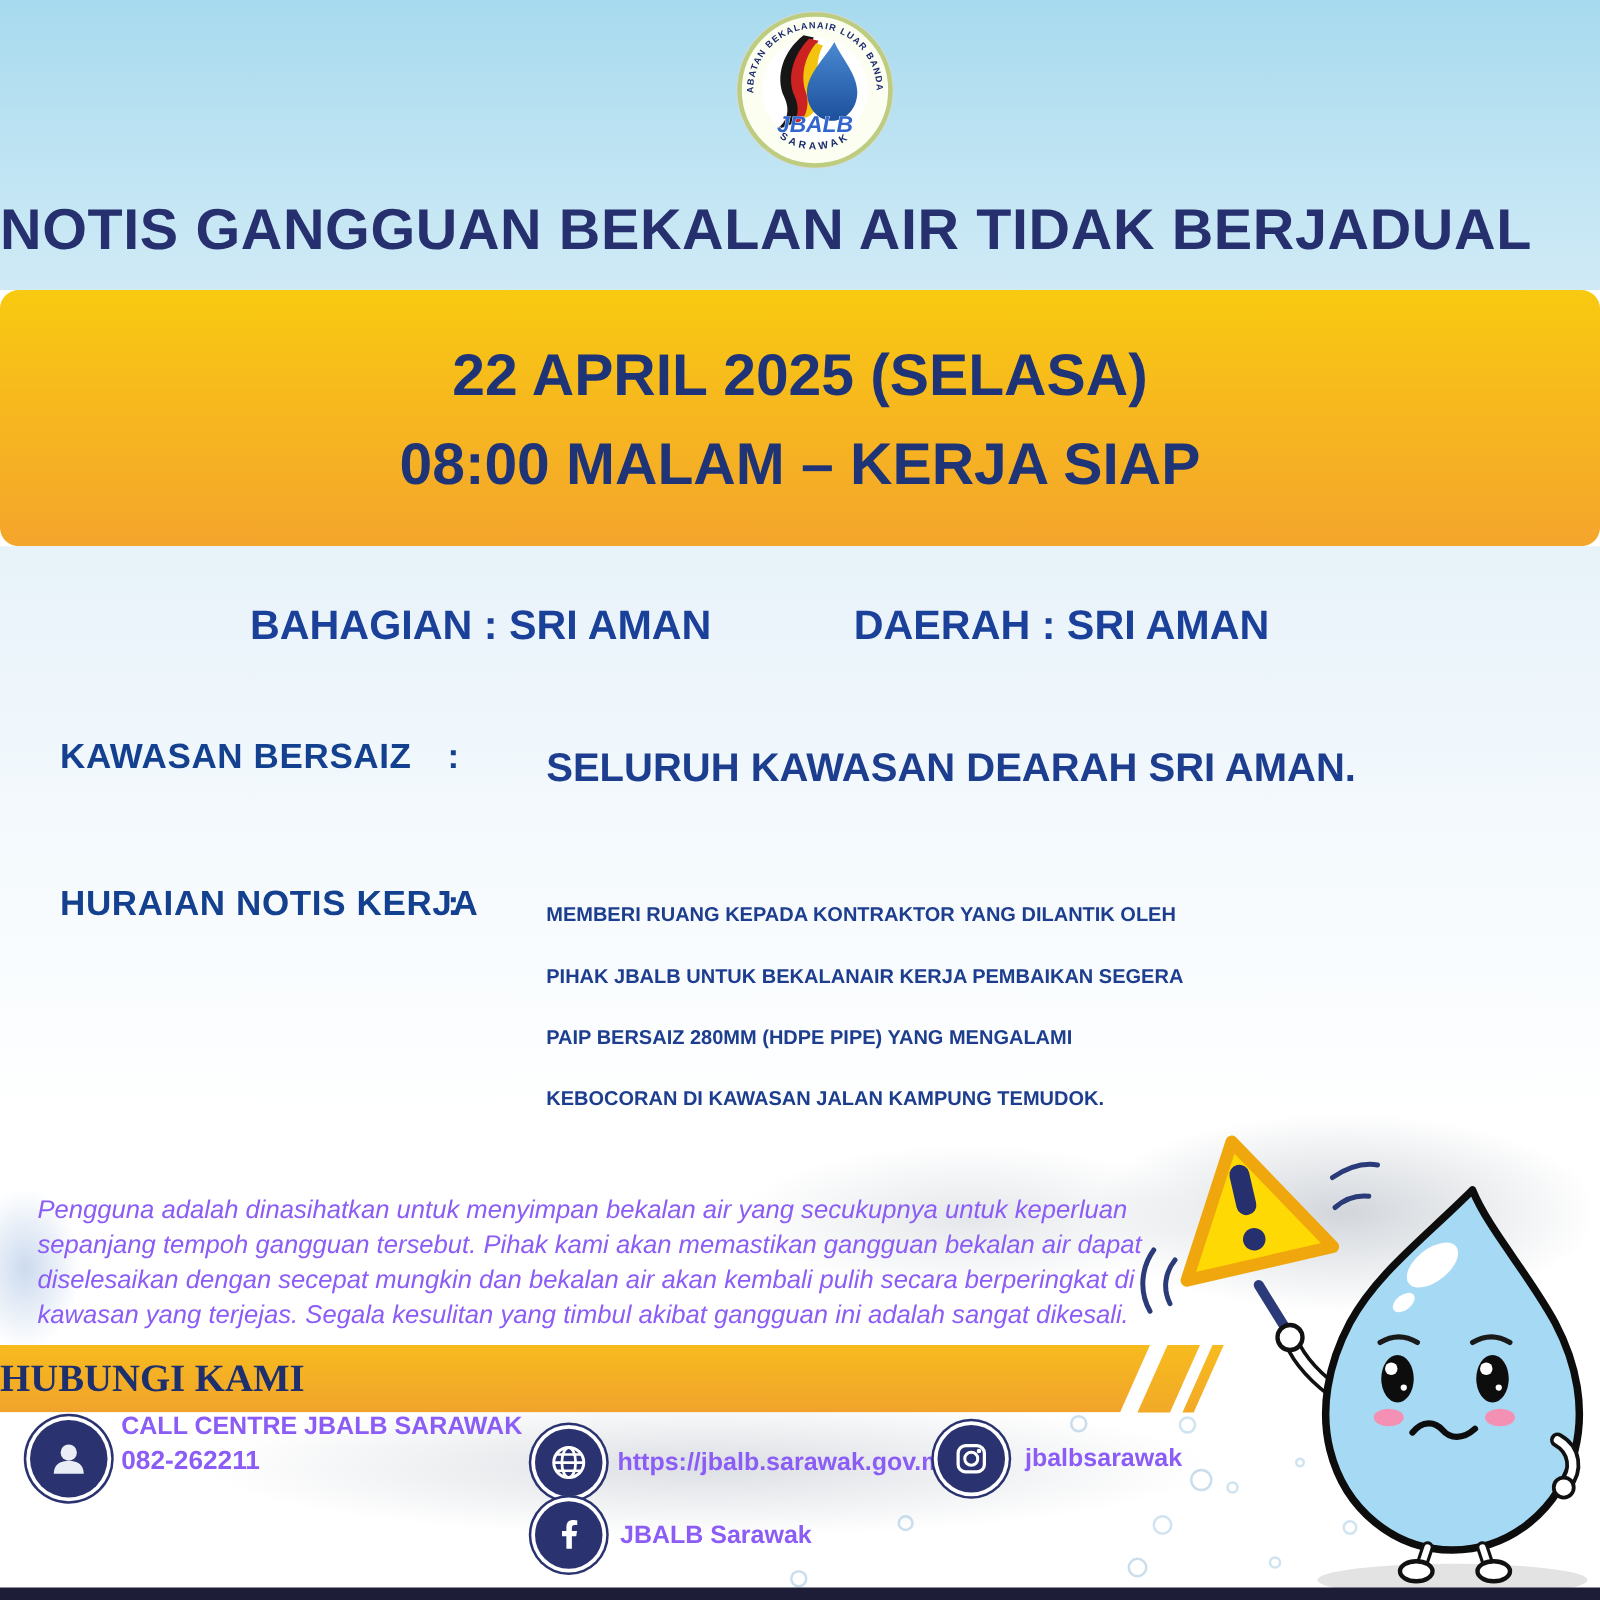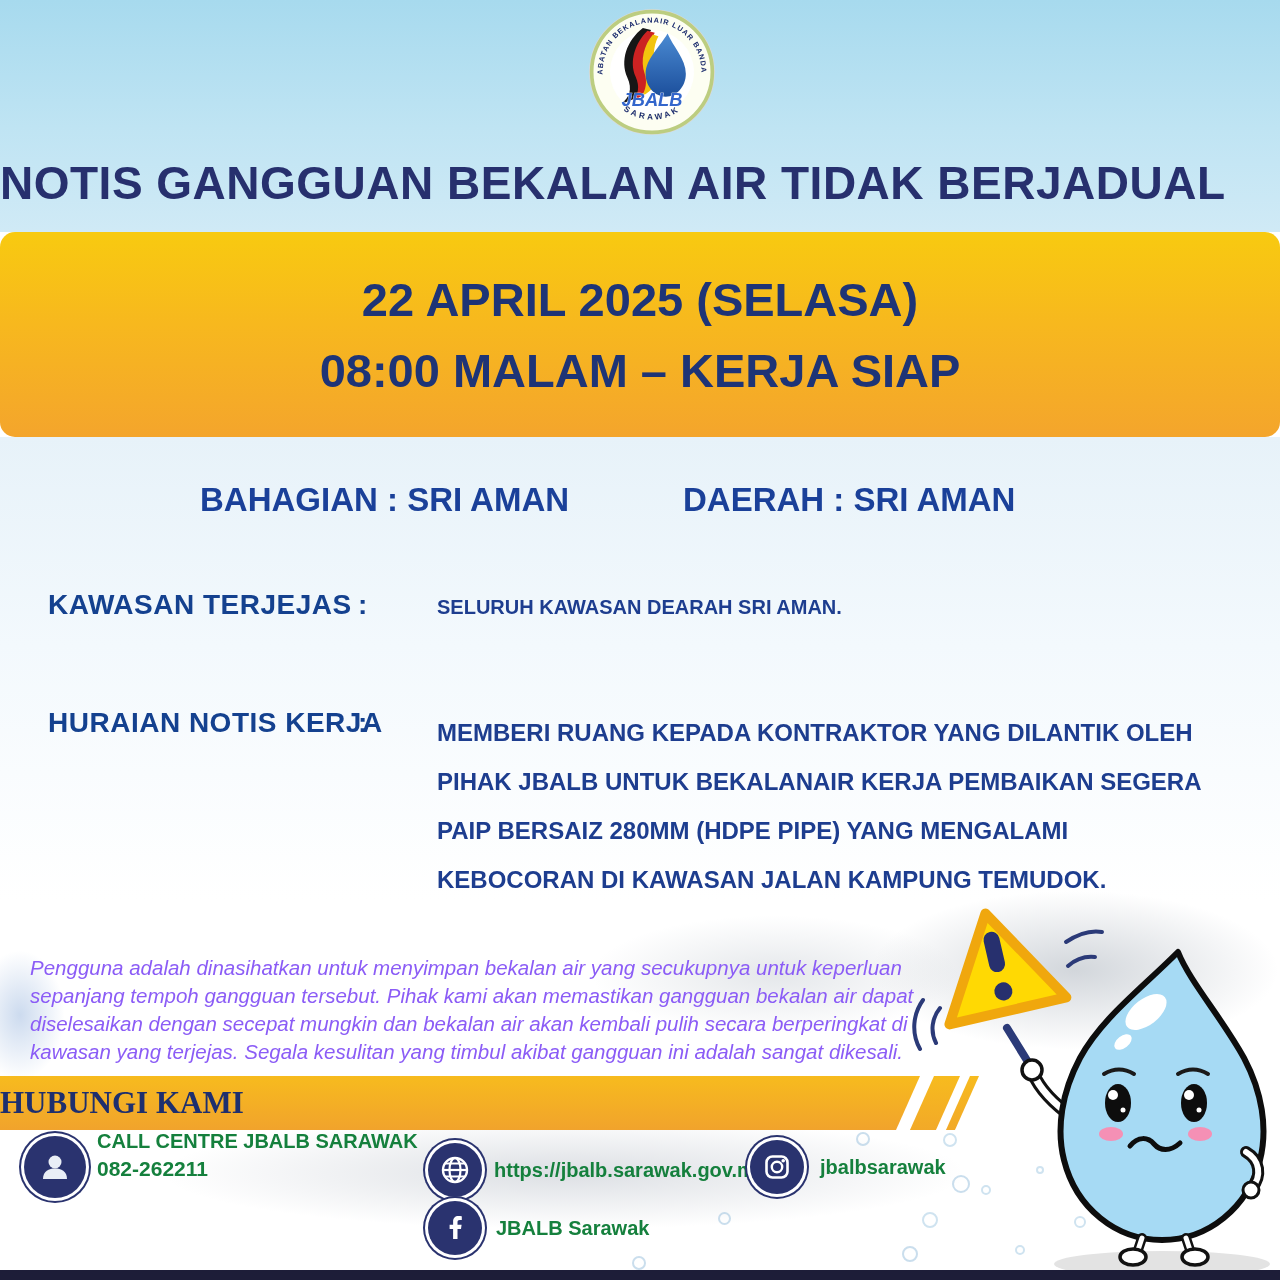--- a/index.html
+++ b/index.html
@@ -14,39 +14,39 @@
   
   .date-band{top:232px;left:0;width:1280px;height:205px;
              background:linear-gradient(180deg,#f8ca10 0%,#f7b81e 45%,#f4a52c 100%);
              display:flex;flex-direction:column;align-items:center;justify-content:center;gap:16px;border-radius:15px;}
   .date-line{font-size:47px;font-weight:bold;color:#1e3476;white-space:nowrap;}
   
   .mid{top:437px;left:0;width:1280px;height:463px;
        background:linear-gradient(180deg,#e7f2f9 0%,#f3f9fd 45%,#ffffff 100%);}
   .region{font-size:33px;font-weight:bold;color:#1a4099;white-space:nowrap;}
   .lbl{font-size:28px;font-weight:bold;color:#14418f;letter-spacing:.5px;white-space:nowrap;}
-  .val{font-size:20px;font-weight:bold;color:#1d3d8f;white-space:nowrap;}
-  .hline{height:49px;line-height:49px;font-size:24px;font-weight:bold;color:#1d3d8f;white-space:nowrap;}
+  .val{font-size:32px;font-weight:bold;color:#1d3d8f;white-space:nowrap;}
+  .hline{height:49px;line-height:49px;font-size:16px;font-weight:bold;color:#1d3d8f;white-space:nowrap;}
   
   .advisory{top:954px;left:30px;width:910px;font-size:20.5px;font-style:italic;color:#8b5cf6;
             line-height:28px;}
   
   .hubungi{top:1076px;left:0;width:920px;height:54px;
            background:linear-gradient(180deg,#f7bb1e,#f1a32c);
            clip-path:polygon(0 0,100% 0,calc(100% - 24px) 100%,0 100%);
            display:flex;align-items:center;justify-content:flex-start;
            font-size:31px;font-weight:bold;color:#1e2f6e;font-family:Liberation Serif, serif;}
   .stripe{top:1076px;height:54px;background:linear-gradient(180deg,#f7bb1e,#f2a928);
           transform:skewX(-24deg);transform-origin:0 0;}
   .stripeA{left:934px;width:26px;}
   .stripeB{left:970px;width:9px;}
   
   .badge{border-radius:50%;background:#2a336f;display:flex;align-items:center;justify-content:center;
          box-shadow:0 0 0 3px #ffffff,0 0 0 5px #2a336f;}
-  .ctext{font-size:20px;font-weight:bold;color:#15803d;white-space:nowrap;}
+  .ctext{font-size:20px;font-weight:bold;color:#8b5cf6;white-space:nowrap;}
   
   .splash{pointer-events:none;}
   .spA{left:870px;top:890px;width:410px;height:160px;
        background:radial-gradient(ellipse at center,rgba(148,158,170,.42),rgba(148,158,170,0) 70%);}
   .spB{left:590px;top:915px;width:370px;height:120px;
        background:radial-gradient(ellipse at center,rgba(160,170,182,.28),rgba(160,170,182,0) 70%);}
   .spC{left:170px;top:1118px;width:790px;height:110px;
        background:radial-gradient(ellipse at center,rgba(140,150,165,.30),rgba(140,150,165,0) 72%);}
   .spD{left:-25px;top:950px;width:90px;height:130px;
        background:radial-gradient(ellipse at center,rgba(128,164,214,.40),rgba(128,164,214,0) 70%);}
@@ -92,21 +92,21 @@
   <div class="abs date-band">
     <div class="date-line">22 APRIL 2025 (SELASA)</div>
     <div class="date-line">08:00 MALAM – KERJA SIAP</div>
   </div>
 
   <div class="abs mid"></div>
 
   <div class="abs region" style="left:200px;top:481px;">BAHAGIAN : SRI AMAN</div>
   <div class="abs region" style="left:683px;top:481px;">DAERAH : SRI AMAN</div>
 
-  <div class="abs lbl" style="left:48px;top:589px;">KAWASAN TERJEJAS</div>
+  <div class="abs lbl" style="left:48px;top:589px;">KAWASAN BERSAIZ</div>
   <div class="abs lbl" style="left:358px;top:589px;">:</div>
   <div class="abs val" style="left:437px;top:596px;">SELURUH KAWASAN DEARAH SRI AMAN.</div>
 
   <div class="abs lbl" style="left:48px;top:707px;">HURAIAN NOTIS KERJA</div>
   <div class="abs lbl" style="left:358px;top:707px;">:</div>
   <div class="abs" style="left:437px;top:708px;">
     <div class="hline">MEMBERI RUANG KEPADA KONTRAKTOR YANG DILANTIK OLEH</div>
     <div class="hline">PIHAK JBALB UNTUK BEKALANAIR KERJA PEMBAIKAN SEGERA</div>
     <div class="hline">PAIP BERSAIZ 280MM (HDPE PIPE) YANG MENGALAMI</div>
     <div class="hline">KEBOCORAN DI KAWASAN JALAN KAMPUNG TEMUDOK.</div>

